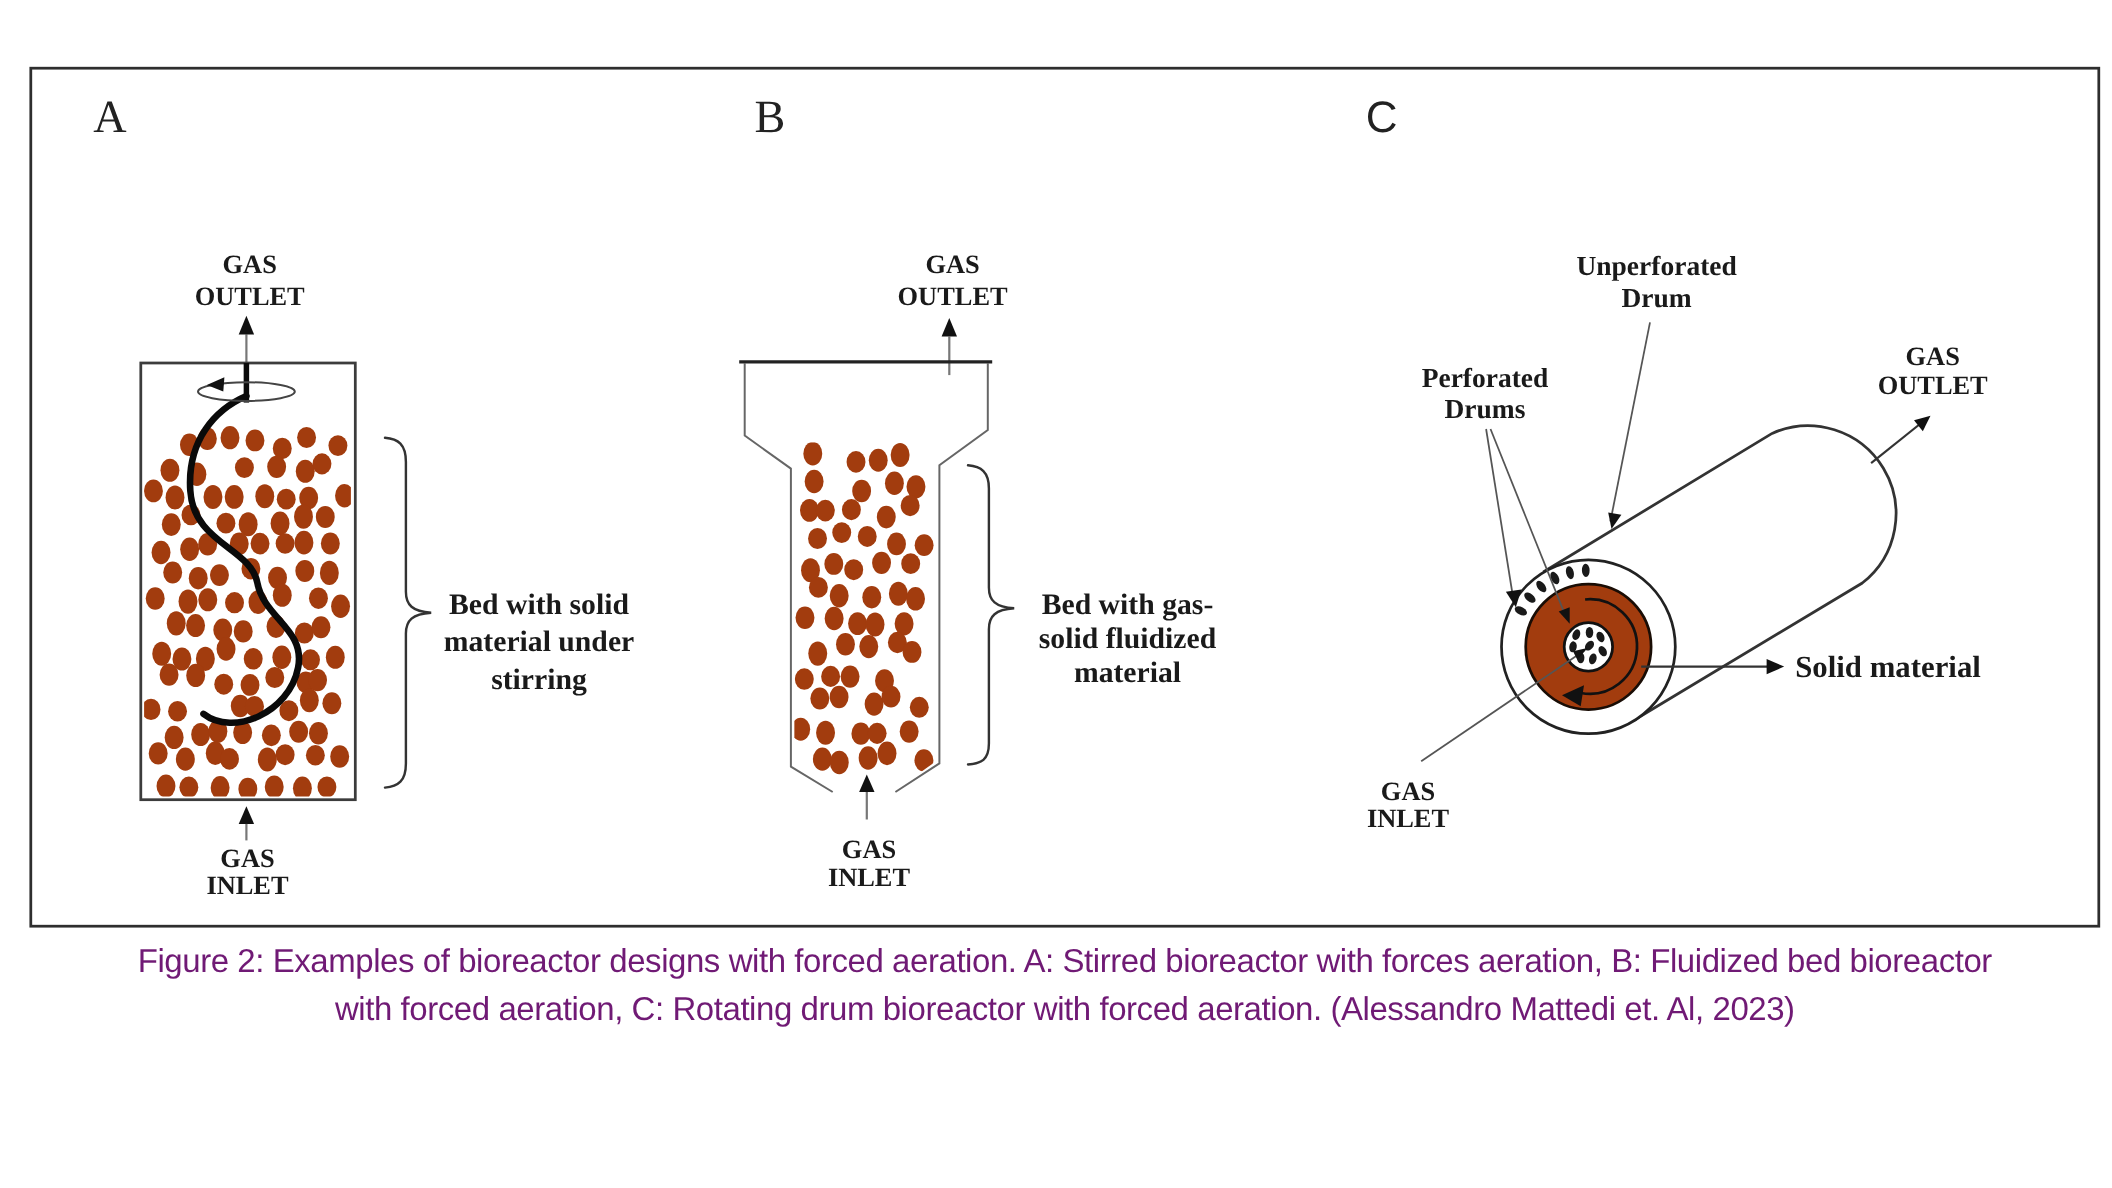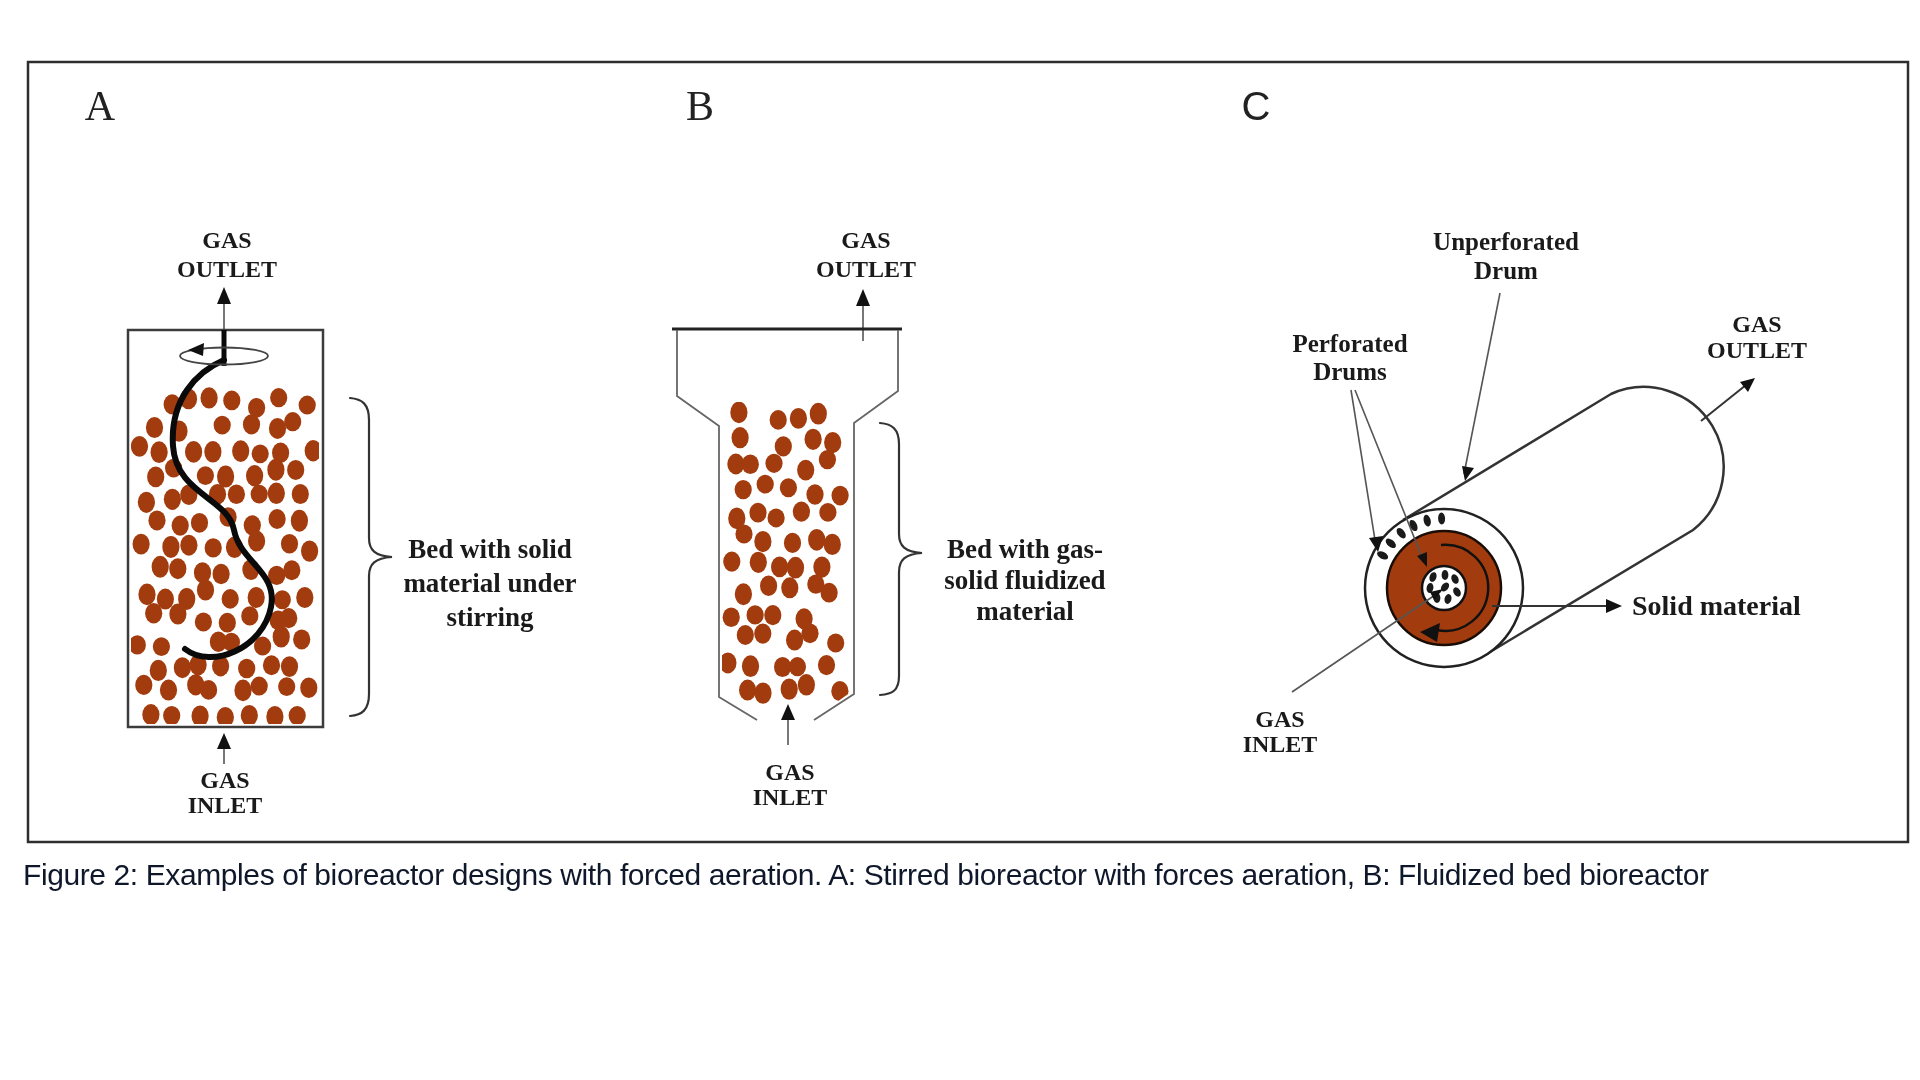--- a/index.html
+++ b/index.html
@@ -3,21 +3,21 @@
 <meta charset="utf-8">
 <style>
   html,body{margin:0;padding:0;background:#ffffff;}
   body{width:1920px;height:1080px;position:relative;overflow:hidden;
        font-family:"Liberation Sans",sans-serif;}
   #stage{position:absolute;left:0;top:0;width:1920px;height:1080px;}
   svg{position:absolute;left:0;top:0;}
   .serif-label{font-family:"Liberation Serif",serif;font-weight:700;fill:#1a1a1a;}
   .panel-letter{font-family:"Liberation Serif",serif;font-weight:400;fill:#222;}
   .caption{position:absolute;left:23px;top:853px;width:1890px;
-           font-size:30px;line-height:43px;letter-spacing:-0.4px;color:#0f172a;}
+           font-size:30px;line-height:43px;letter-spacing:-0.4px;color:#701a75;text-align:center;}
   .caption div{white-space:nowrap;}
 </style>
 </head>
 <body>
 
 <div id="stage">
 
 <svg width="1920" height="1080" viewBox="0 0 1920 1080">
   <defs>
     <clipPath id="clipA">
@@ -314,15 +314,16 @@
   <g>
     <line x1="1292" y1="692" x2="1441" y2="591" stroke="#555" stroke-width="1.6"></line>
     <polygon points="1443,589 1430,592 1434,600" fill="#111"></polygon>
   </g>
   <text x="1280" y="727" text-anchor="middle" font-size="24" class="serif-label">GAS</text>
   <text x="1280" y="752" text-anchor="middle" font-size="24" class="serif-label">INLET</text>
 </svg>
 
 <div class="caption">
   <div>Figure 2: Examples of bioreactor designs with forced aeration. A: Stirred bioreactor with forces aeration, B: Fluidized bed bioreactor</div>
+  <div>with forced aeration, C: Rotating drum bioreactor with forced aeration. (Alessandro Mattedi et. Al, 2023)</div>
 </div>
 
 </div>
 
 </body></html>

